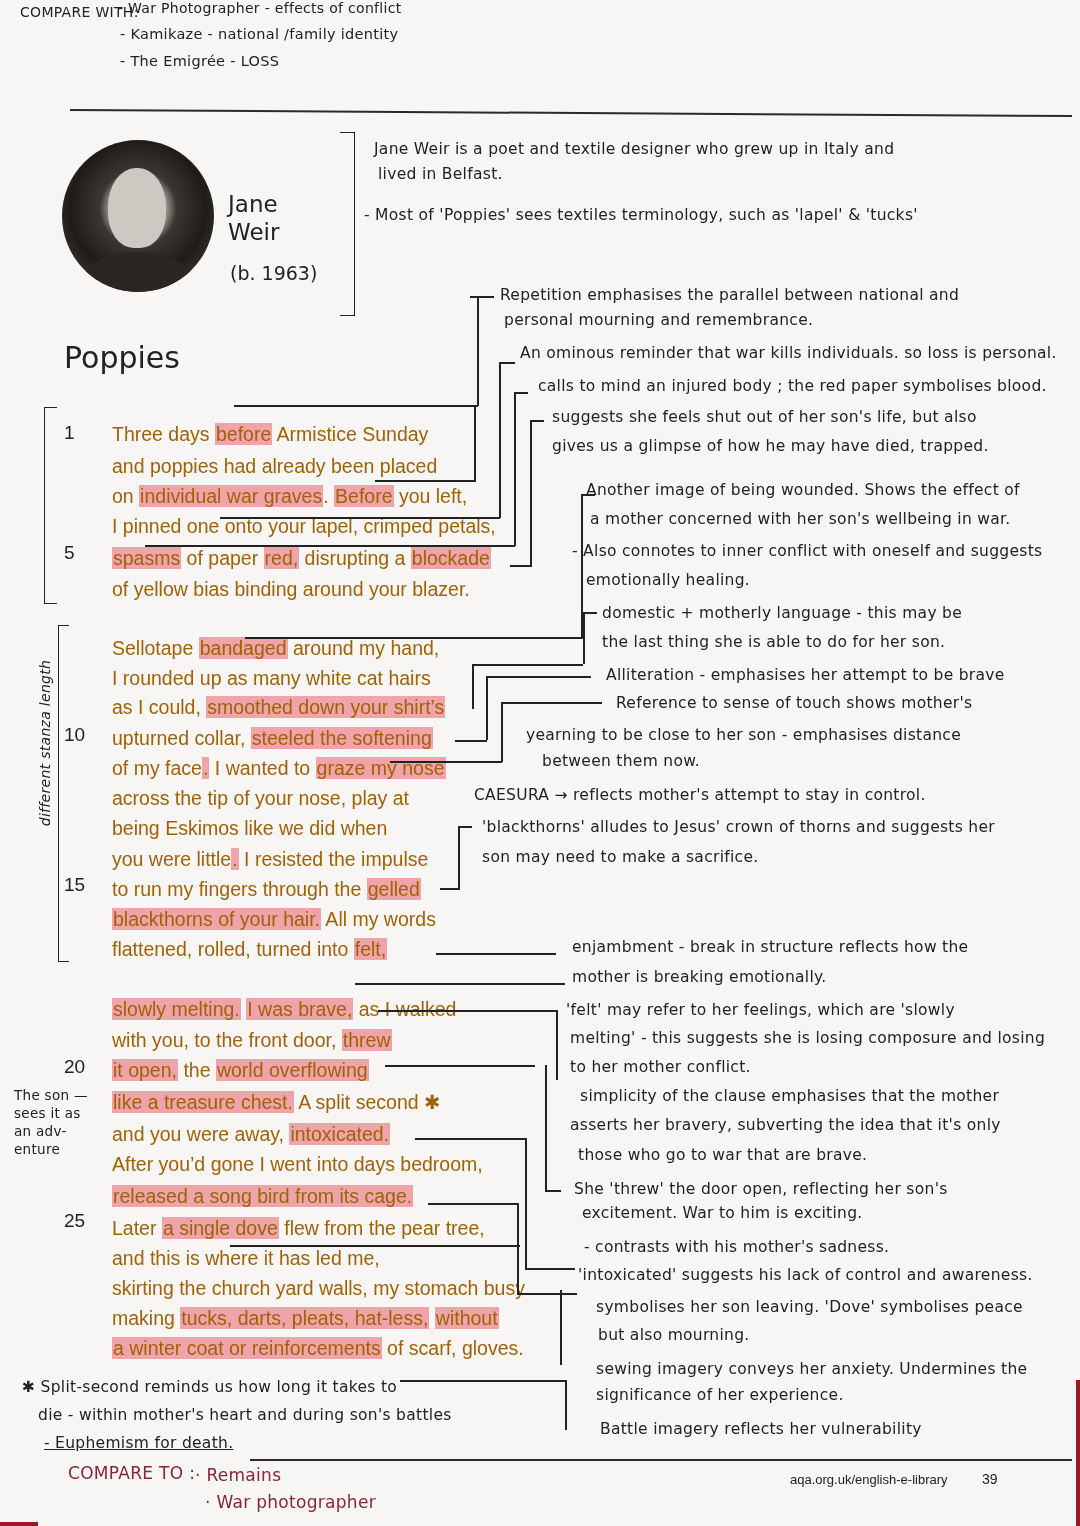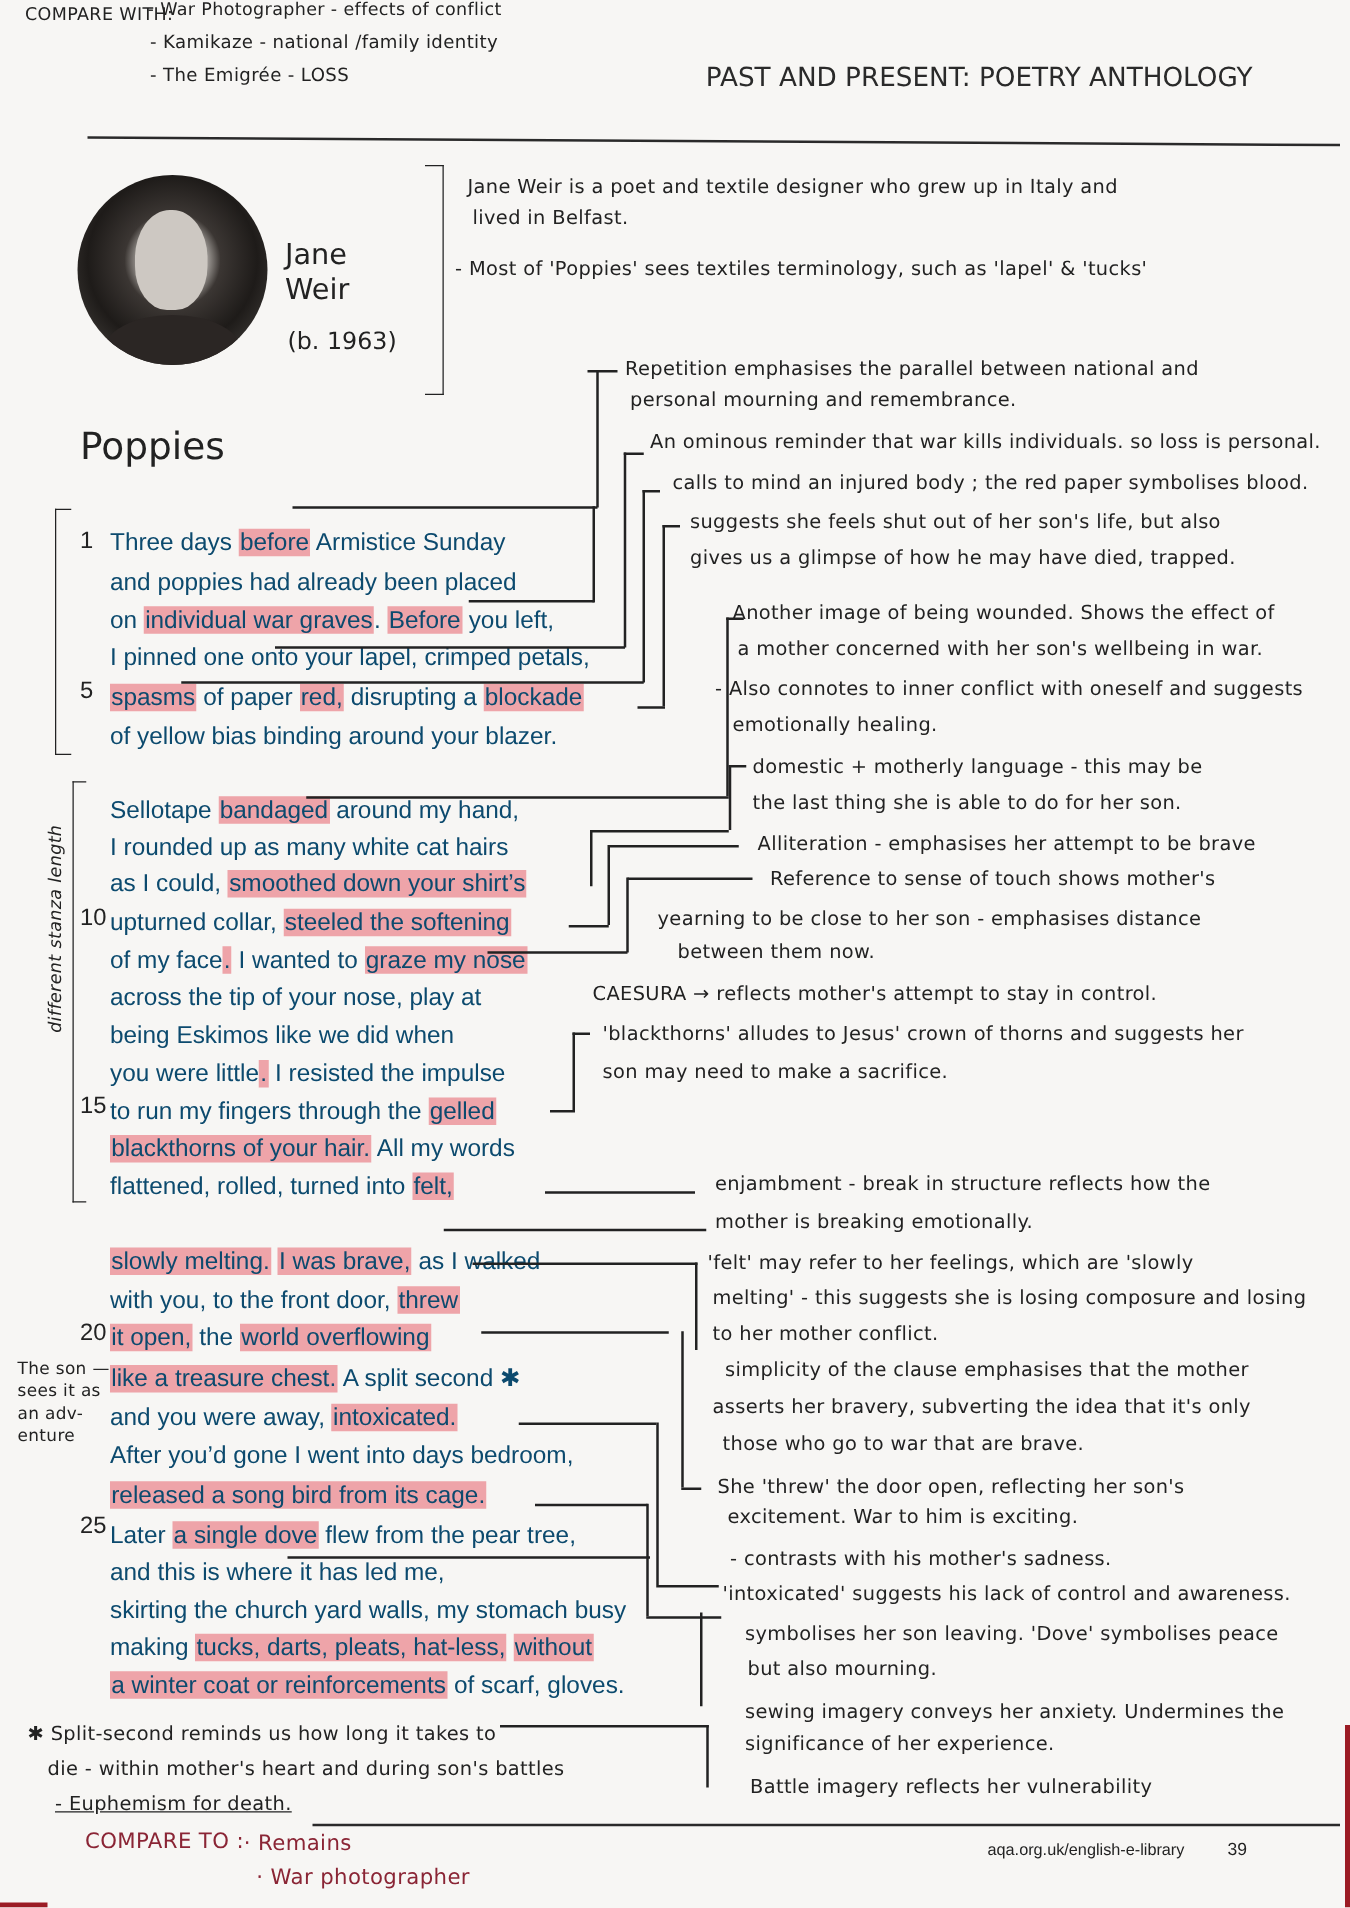--- a/index.html
+++ b/index.html
@@ -31,21 +31,21 @@
     border-radius: 48% 48% 44% 44%; background: #cdc8c2;
   }
   .poet-photo .shoulders {
     position: absolute; left: 20px; top: 112px; width: 112px; height: 60px;
     border-radius: 50% 50% 0 0; background: #2b2624;
   }
   .poet-name { left: 228px; top: 190px; font-family: "DejaVu Sans", sans-serif; font-size: 23px; line-height: 28px; color: #222; }
   .poet-dates { left: 230px; top: 262px; font-family: "DejaVu Sans", sans-serif; font-size: 19px; color: #222; }
   .poem-title { left: 64px; top: 340px; font-family: "DejaVu Sans", sans-serif; font-size: 30px; color: #222; }
   .poem-line {
-    position: absolute; left: 88px; font-size: 19.5px; color: #0c4a6e; white-space: nowrap;
+    position: absolute; left: 112px; font-size: 19.5px; color: #a16207; white-space: nowrap;
   }
   .line-num { position: absolute; left: 64px; font-size: 19px; color: #222; }
   .hl { background: rgba(232, 96, 108, 0.55); padding: 0 1px; }
   .bracket { position: absolute; border: 1.6px solid #222; }
   .conn { position: absolute; background: #222; }
   .footer-url { left: 790px; top: 1472px; font-size: 13px; color: #222; }
   .footer-page { left: 982px; top: 1471px; font-size: 14px; color: #222; }
   .edge-red { position: absolute; right: 0; top: 1380px; width: 4px; height: 146px; background: #9b1b24; }
   .edge-red-bl { position: absolute; left: 0; bottom: 0; width: 38px; height: 4px; background: #9b1b24; }
   .vertical-note {
@@ -57,21 +57,20 @@
 <body>
 
 <div class="abs hand" style="left:20px; top:4px; font-size:14px;">
   <span>COMPARE WITH:</span>
 </div>
 <div class="abs hand" style="left:118px; top:0px; font-size:14px;">- War Photographer - effects of conflict</div>
 <div class="abs hand" style="left:120px; top:26px; font-size:14.5px;">- Kamikaze - national /family identity</div>
 <div class="abs hand" style="left:120px; top:53px; font-size:14.5px;">- The Emigrée - LOSS</div>
 
 <div class="abs header-title">
-  <div>PAST AND PRESENT: POETRY ANTHOLOGY</div>
 </div>
 <div class="rule" style="left:70px; top:112px; width:1002px; transform:rotate(0.35deg);"></div>
 
 <div class="abs poet-photo">
   <div class="face"></div>
   <div class="shoulders"></div>
 </div>
 <div class="abs poet-name">
   <div>Jane</div>
   <div>Weir</div>

